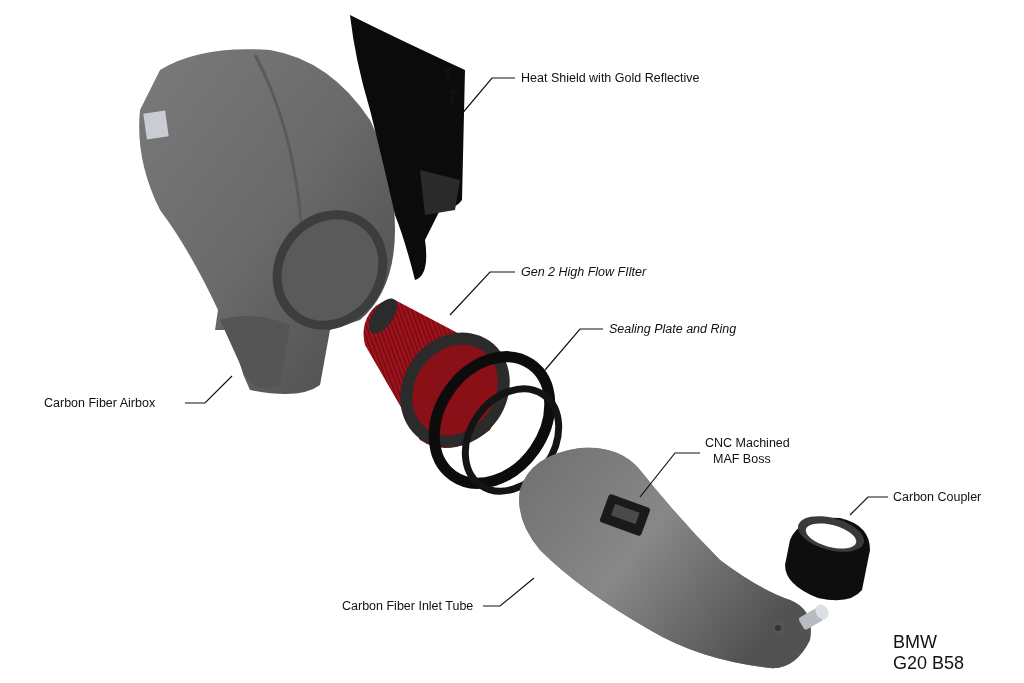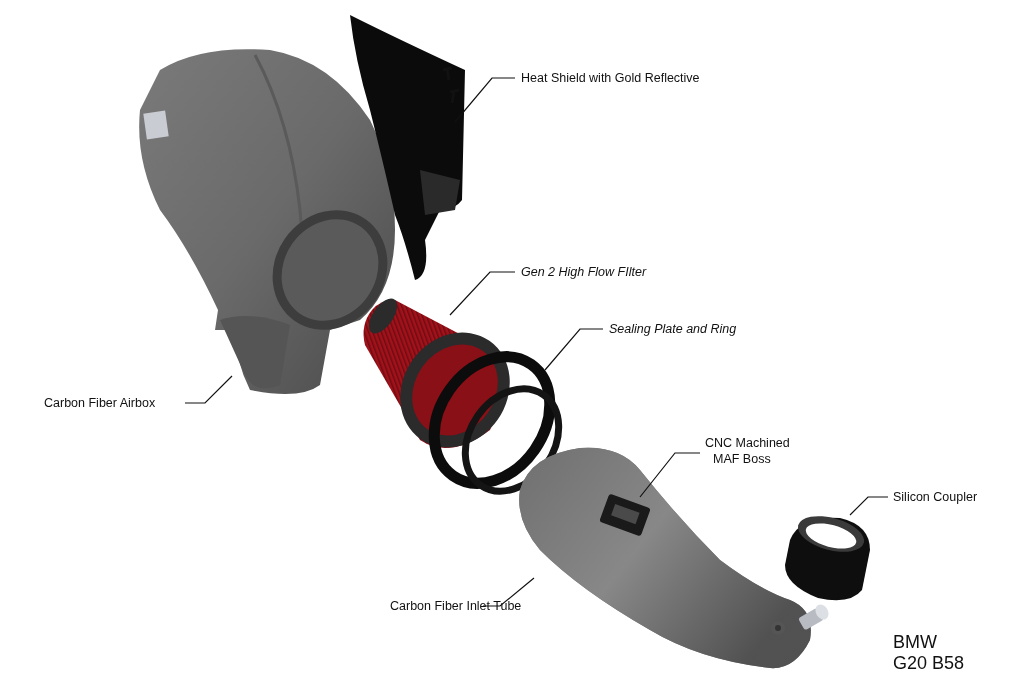--- a/index.html
+++ b/index.html
@@ -93,17 +93,17 @@
       <polyline points="483,606 500,606 534,578"></polyline>
     </g>
   </svg>
 
   <div class="label" style="left:521px; top:70px;">Heat Shield with Gold Reflective</div>
   <div class="label" style="left:521px; top:264px;font-style:italic;">Gen 2 High Flow FIlter</div>
   <div class="label" style="left:609px; top:321px;font-style:italic;">Sealing Plate and Ring</div>
   <div class="label" style="left:44px; top:395px;">Carbon Fiber Airbox</div>
   <div class="label" style="left:705px; top:435px;">CNC Machined</div>
   <div class="label" style="left:705px; top:451px;margin-left:8px;">MAF Boss</div>
-  <div class="label" style="left:893px; top:489px;">Silicon Coupler</div>
-  <div class="label" style="left:342px; top:598px;margin-left:48px;">Carbon Fiber Inlet Tube</div>
+  <div class="label" style="left:893px; top:489px;">Carbon Coupler</div>
+  <div class="label" style="left:342px; top:598px;">Carbon Fiber Inlet Tube</div>
 
   <div class="model">BMW G20 B58</div>
 </div>
 
 </body></html>

